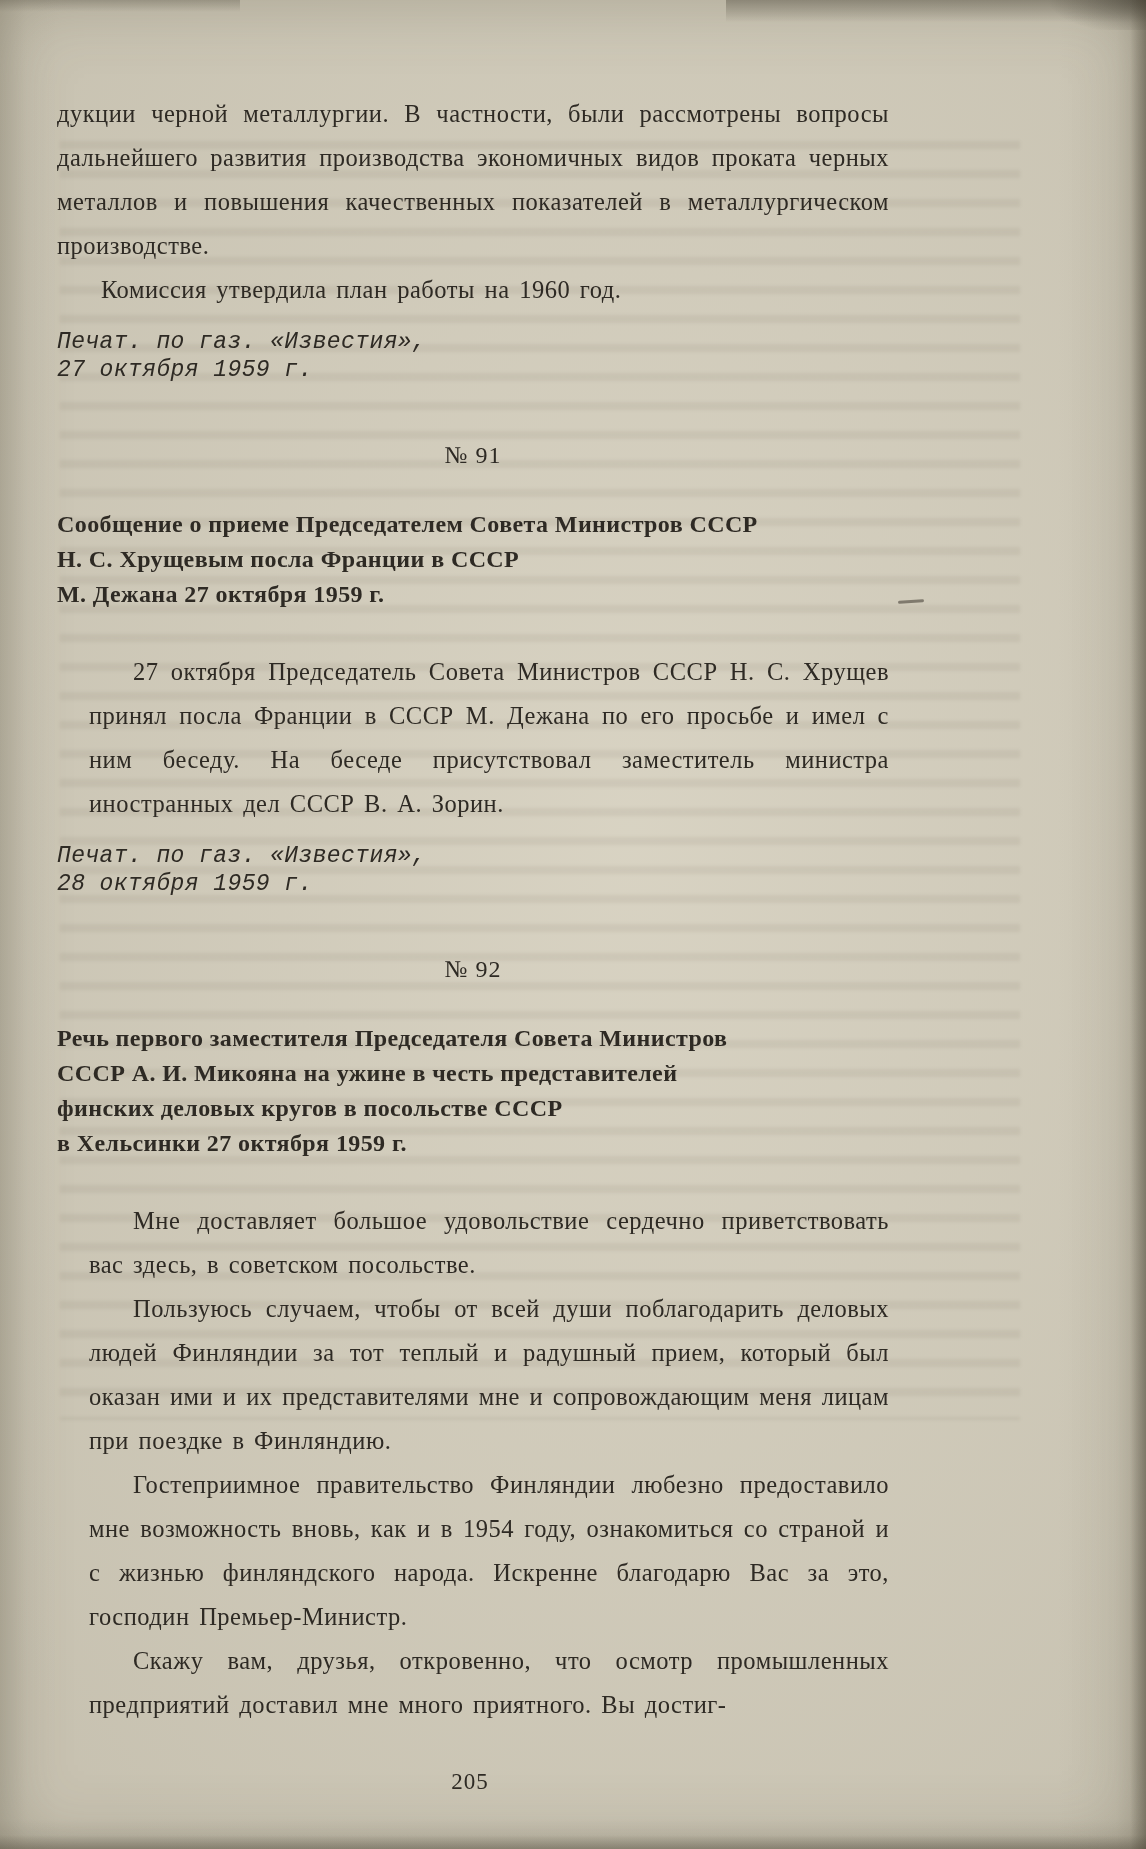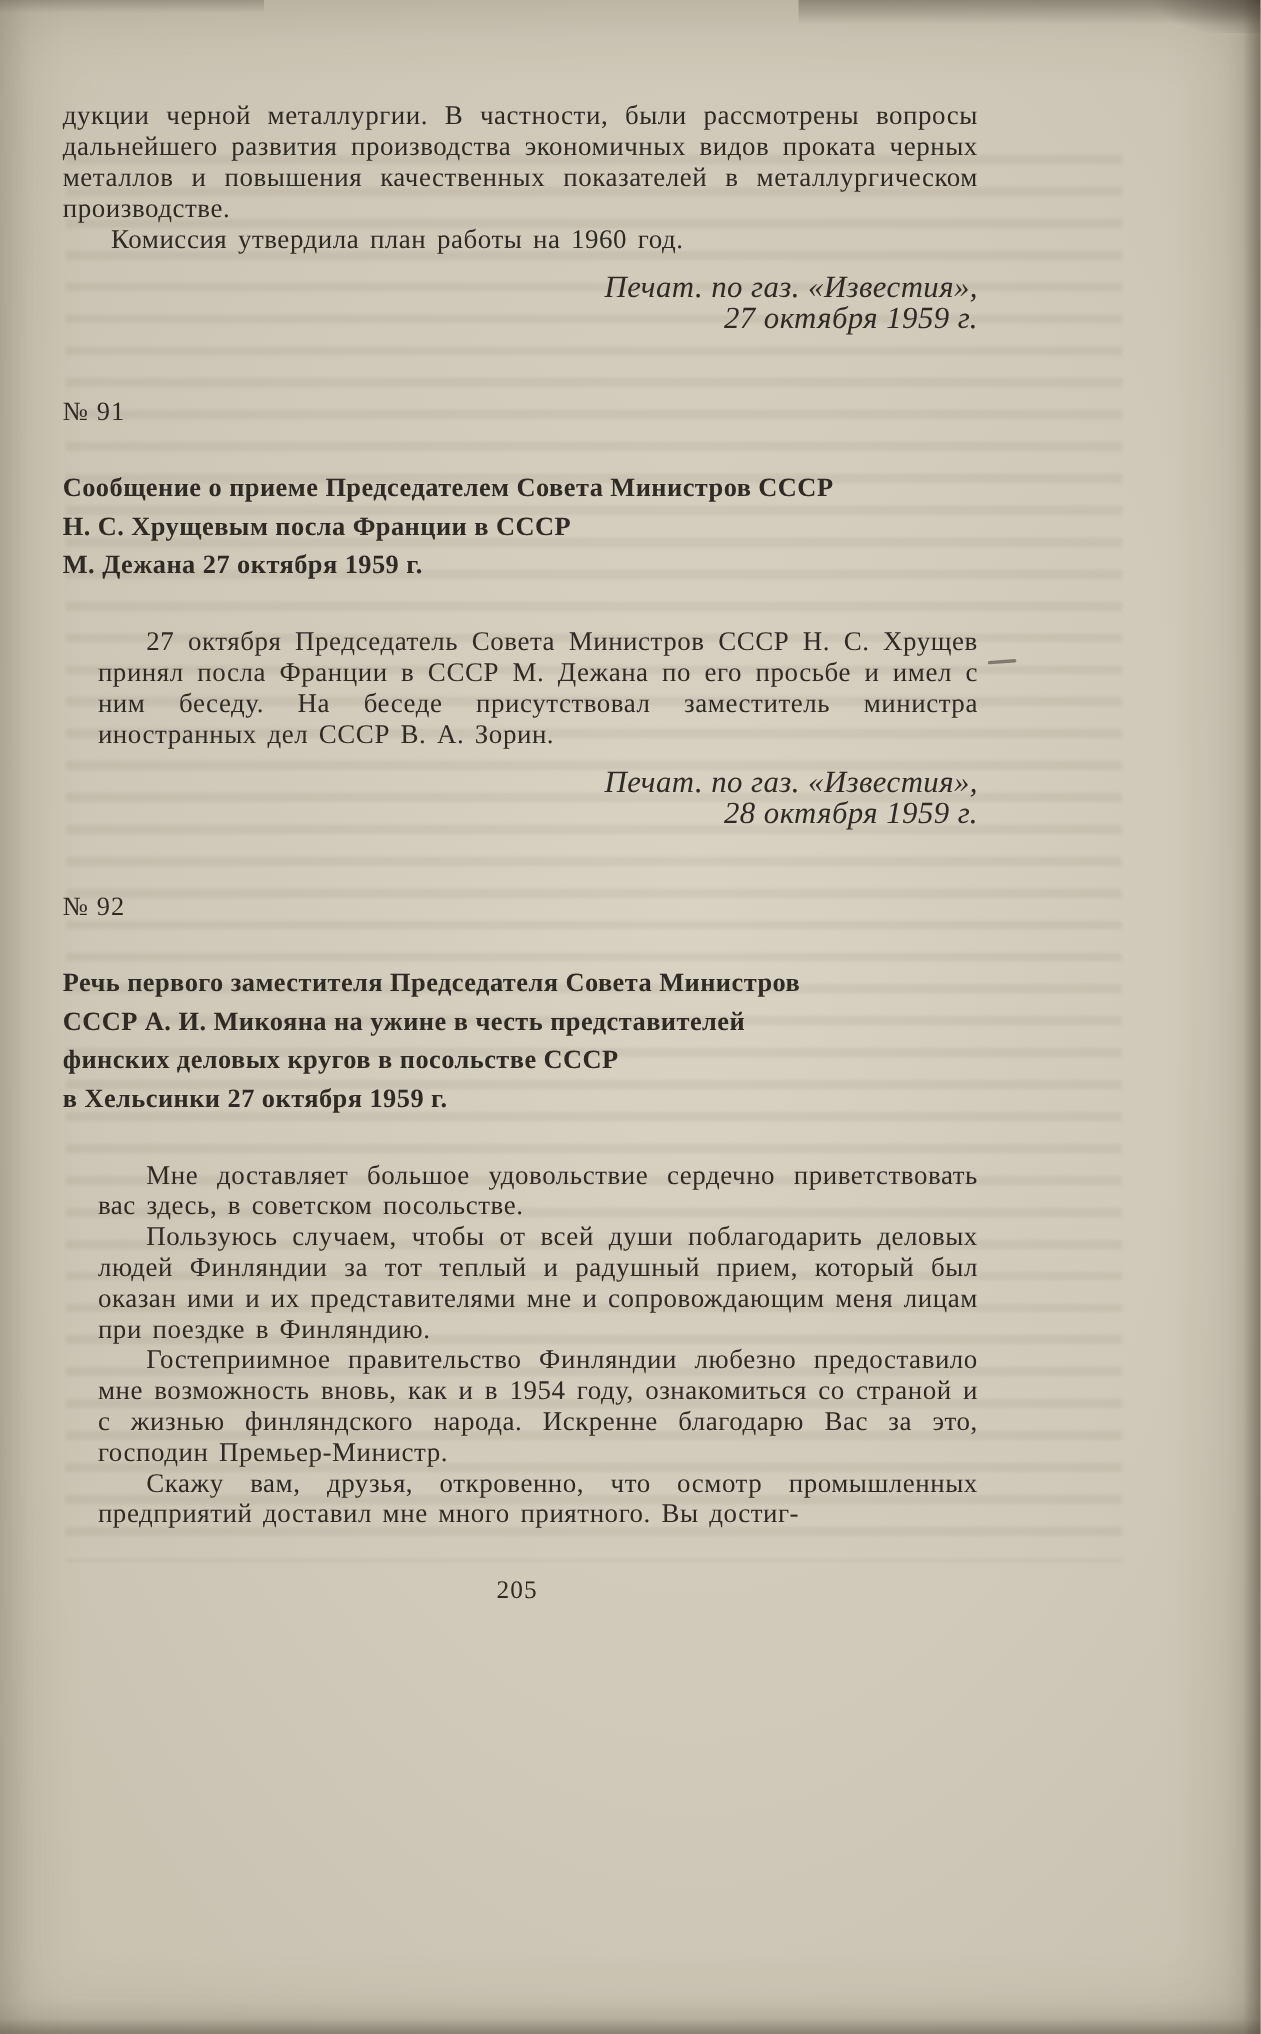--- a/index.html
+++ b/index.html
@@ -79,39 +79,41 @@
 
   .text-block {
     position: absolute;
     left: 57px;
     top: 92px;
     width: 832px;
   }
   .para {
     margin: 0;
     font-size: 24.5px;
-    line-height: 28px;
+    line-height: 44px;
     letter-spacing: 0.5px;
     word-spacing: 3px;
     text-align: justify;
   }
   .para.indent { text-indent: 44px; }
 
   .source {
     margin-top: 16px;
-    font-size: 28px;
+    font-size: 23px;
     line-height: 28px;
     font-style: italic;
     letter-spacing: 0.4px;
     white-space: pre-line;
-    text-align: right;
+    text-align: left;
+    font-family: Liberation Mono, monospace;
   }
 
   .doc-number {
     margin-top: 58px;
+    text-align: center;
     font-size: 24px;
     letter-spacing: 1px;
   }
   .doc-title {
     margin-top: 38px;
     font-weight: bold;
     font-size: 24px;
     line-height: 35px;
     letter-spacing: 0.4px;
     white-space: pre-line;

